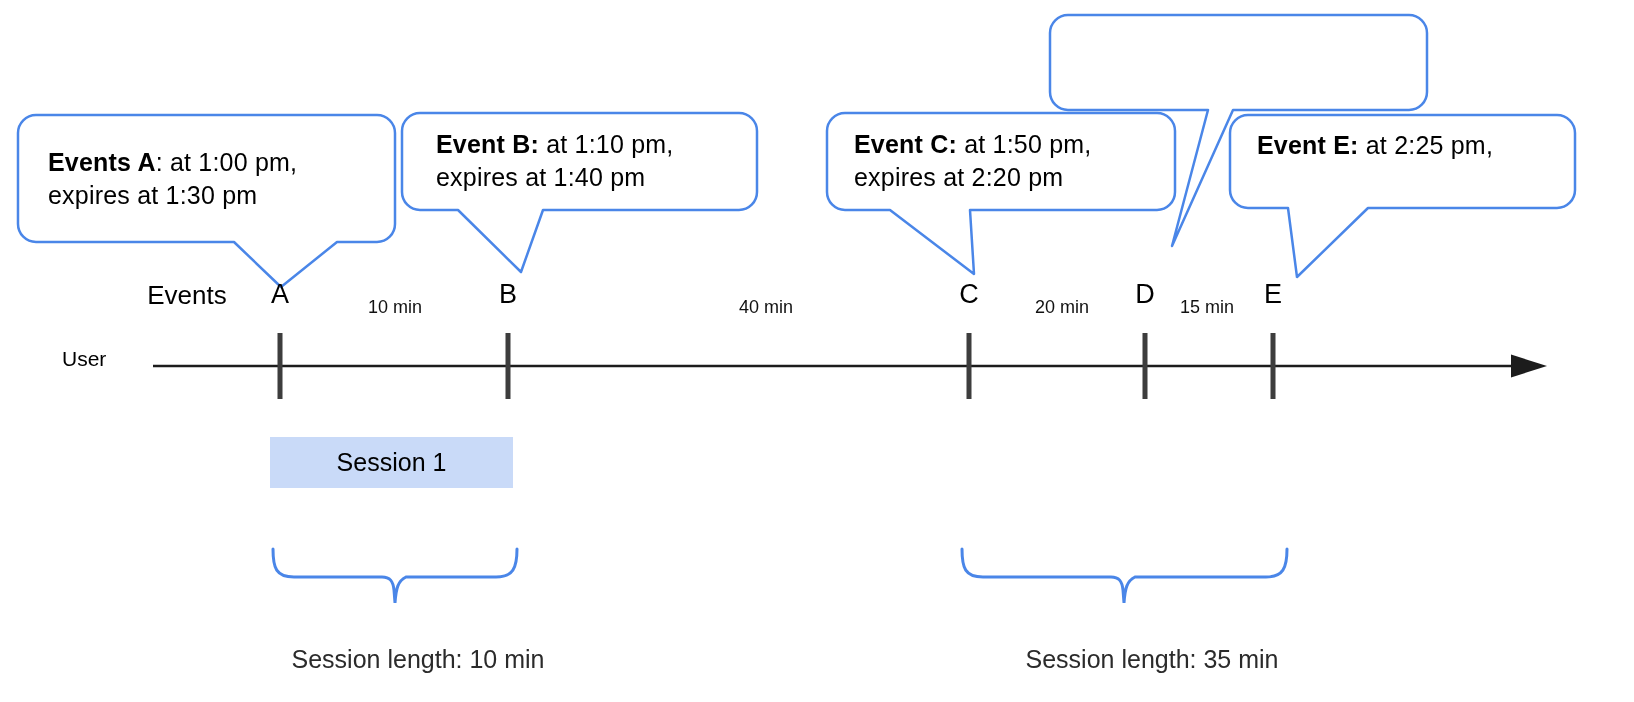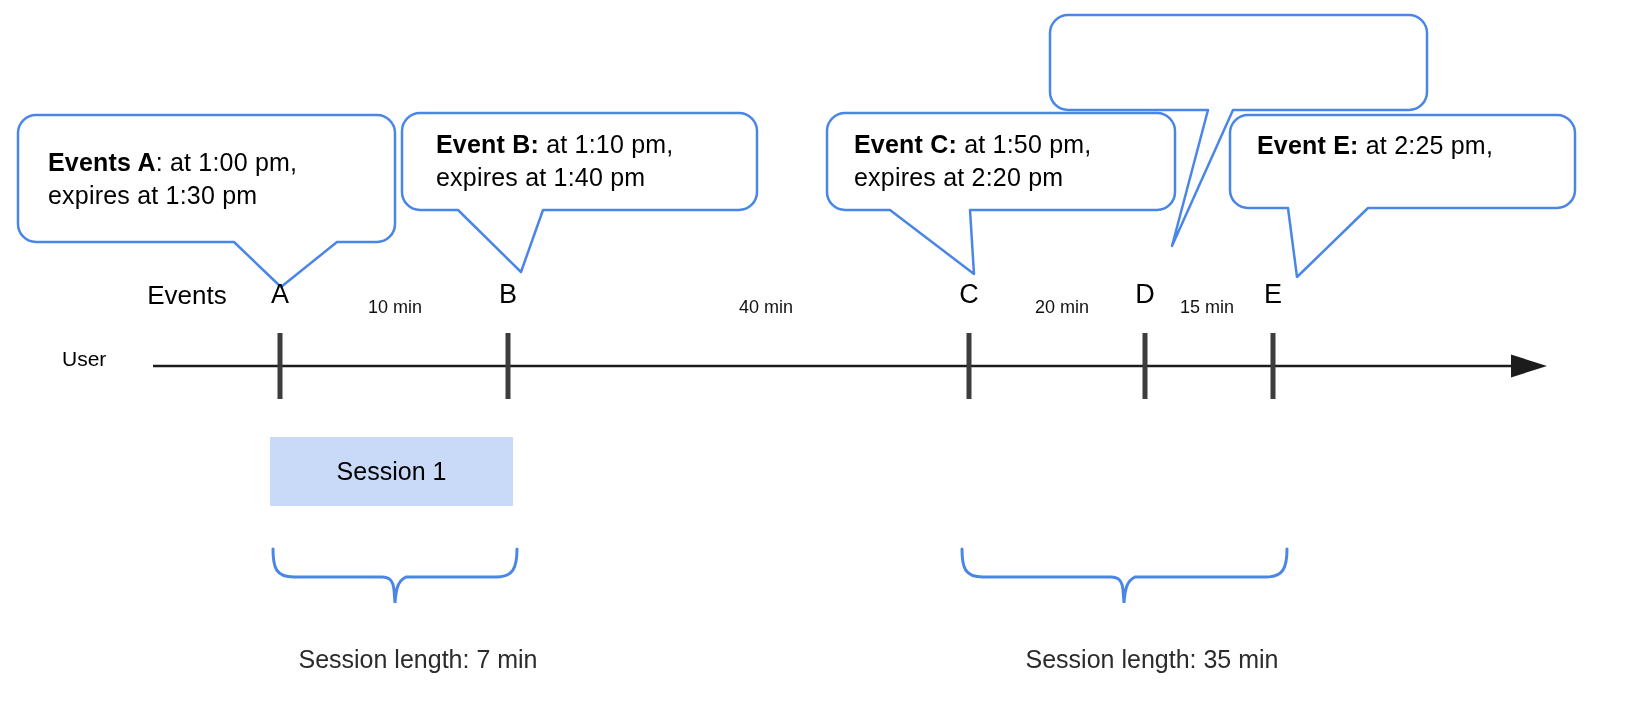--- a/index.html
+++ b/index.html
@@ -13,21 +13,21 @@
   }
   #shapes{position:absolute;left:0;top:0;}
   .txt{position:absolute;white-space:nowrap;}
   .bubble-text{position:absolute;font-size:25px;line-height:33px;letter-spacing:0.2px;}
   .bubble-text .b{font-weight:bold;}
   .evt-letter{position:absolute;transform:translateX(-50%);font-size:27px;line-height:27px;}
   .interval-label{position:absolute;transform:translateX(-50%);font-size:18px;line-height:22px;color:#111;}
   .events-label{position:absolute;transform:translateX(-50%);font-size:26px;line-height:26px;}
   .user-label{position:absolute;font-size:21px;line-height:31px;}
   .session-bar{
-    position:absolute;top:437px;height:69px;
+    position:absolute;top:437px;height:51px;
     background:#c9daf8;
     display:flex;align-items:center;justify-content:center;
     font-size:25px;
   }
   .length-label{
     position:absolute;top:645px;transform:translateX(-50%);
     font-size:25px;color:#2b2b2b;
   }
 </style>
 </head>
@@ -91,16 +91,16 @@
 
   <div class="interval-label" style="left:395px; top:296px;">10 min</div>
   <div class="interval-label" style="left:766px; top:296px;">40 min</div>
   <div class="interval-label" style="left:1062px; top:296px;">20 min</div>
   <div class="interval-label" style="left:1207px; top:296px;">15 min</div>
 
   <div class="session-bar" style="left:270px; width:243px;">
     <span>Session 1</span>
   </div>
 
-  <div class="length-label" style="left:418px;">Session length: 7 min</div>
+  <div class="length-label" style="left:418px;">Session length: 10 min</div>
   <div class="length-label" style="left:1152px;text-align:right;">Session length: 35 min</div>
 
 </div>
 
 </body></html>

